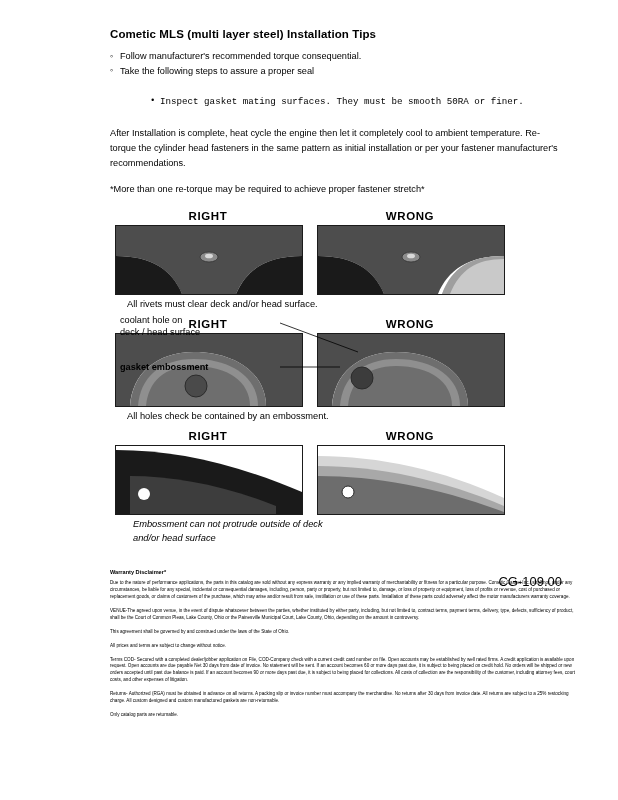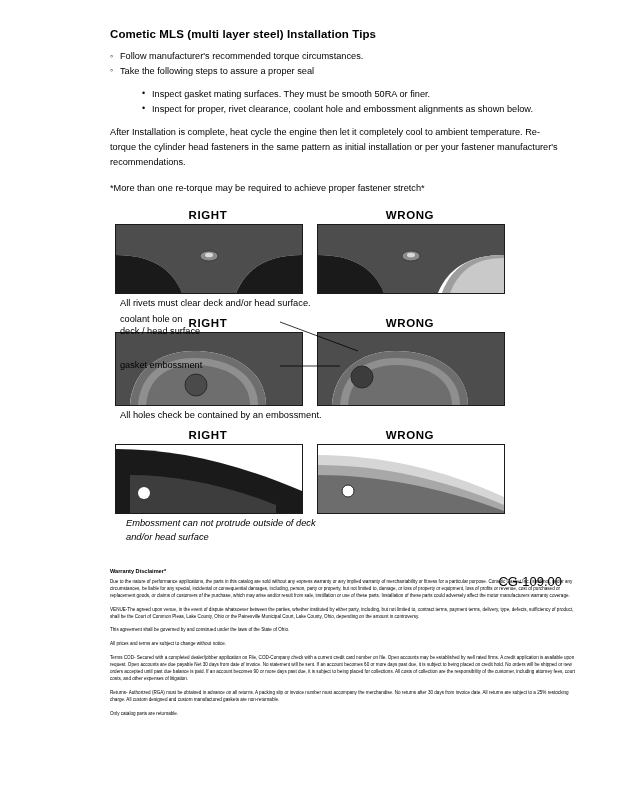--- a/index.html
+++ b/index.html
@@ -43,22 +43,23 @@
   }
   ul.bullets > li::before {
     content: "\25E6";
     position: absolute;
     left: 0;
     top: -0.5px;
     font-size: 9px;
   }
   ul.sub {
     list-style: none;
-    margin: 8px;
+    margin: 16px;
     padding: 0 0 0 14px;
+    font-family: Liberation Mono, monospace;
   }
   ul.sub > li {
     font-size: 9.2px;
     line-height: 1.62;
     position: relative;
     padding-left: 10px;
   }
   ul.sub > li::before {
     content: "\2022";
     position: absolute;
@@ -109,42 +110,42 @@
     height: 68px;
     border: 1px solid #1b1b1b;
     background: #ffffff;
     overflow: hidden;
     position: relative;
   }
   .fig-box.tall { height: 72px; }
   .fig-box svg { display: block; }
   .caption {
     font-size: 9.3px;
-    margin: 4px 0 0 0;
+    margin: 4px 0 0 7px;
     text-align: left;
     padding-left: 2px;
   }
   .caption-wrap {
     width: 382px;
     margin: 0 auto;
   }
   .caption-wrap.indent { padding-left: 6px; box-sizing: border-box; font-style: italic; }
 
   
   .callouts {
     position: absolute;
     left: 78px;
     top: 104px;
     width: 160px;
     font-size: 9.2px;
     line-height: 1.35;
     text-align: left;
   }
   .callout-line { display: block; }
-  .callout-2 { margin-top: 22px; }
+  .callout-2 { margin-top: 22px; font-weight: bold; }
 
   .leader {
     position: absolute;
     pointer-events: none;
   }
 
   
   .warranty {
     margin: 26px 0 0 68px;
     width: 470px;
@@ -169,26 +170,25 @@
   }
 </style>
 </head>
 <body>
 
 <div class="page">
 
   <h1 class="title">Cometic MLS (multi layer steel) Installation Tips</h1>
 
   <ul class="bullets">
-    <li>Follow manufacturer's recommended torque circumstances.</li>
+    <li>Follow manufacturer's recommended torque consequential.</li>
     <li>
       <span>Take the following steps to assure a proper seal</span>
       <ul class="sub">
         <li>Inspect gasket mating surfaces.  They must be smooth 50RA or finer.</li>
-        <li>Inspect for proper, rivet clearance, coolant hole and embossment alignments as shown below.</li>
       </ul>
     </li>
   </ul>
 
   <p class="para">After Installation is complete, heat cycle the engine then let it completely cool to ambient temperature. Re-torque the cylinder head fasteners in the same pattern as initial installation or per your fastener manufacturer's recommendations.</p>
   <p class="note">*More than one re-torque may be required to achieve proper fastener stretch*</p>
 
   <div class="figures">
 
     <div class="fig-row">

